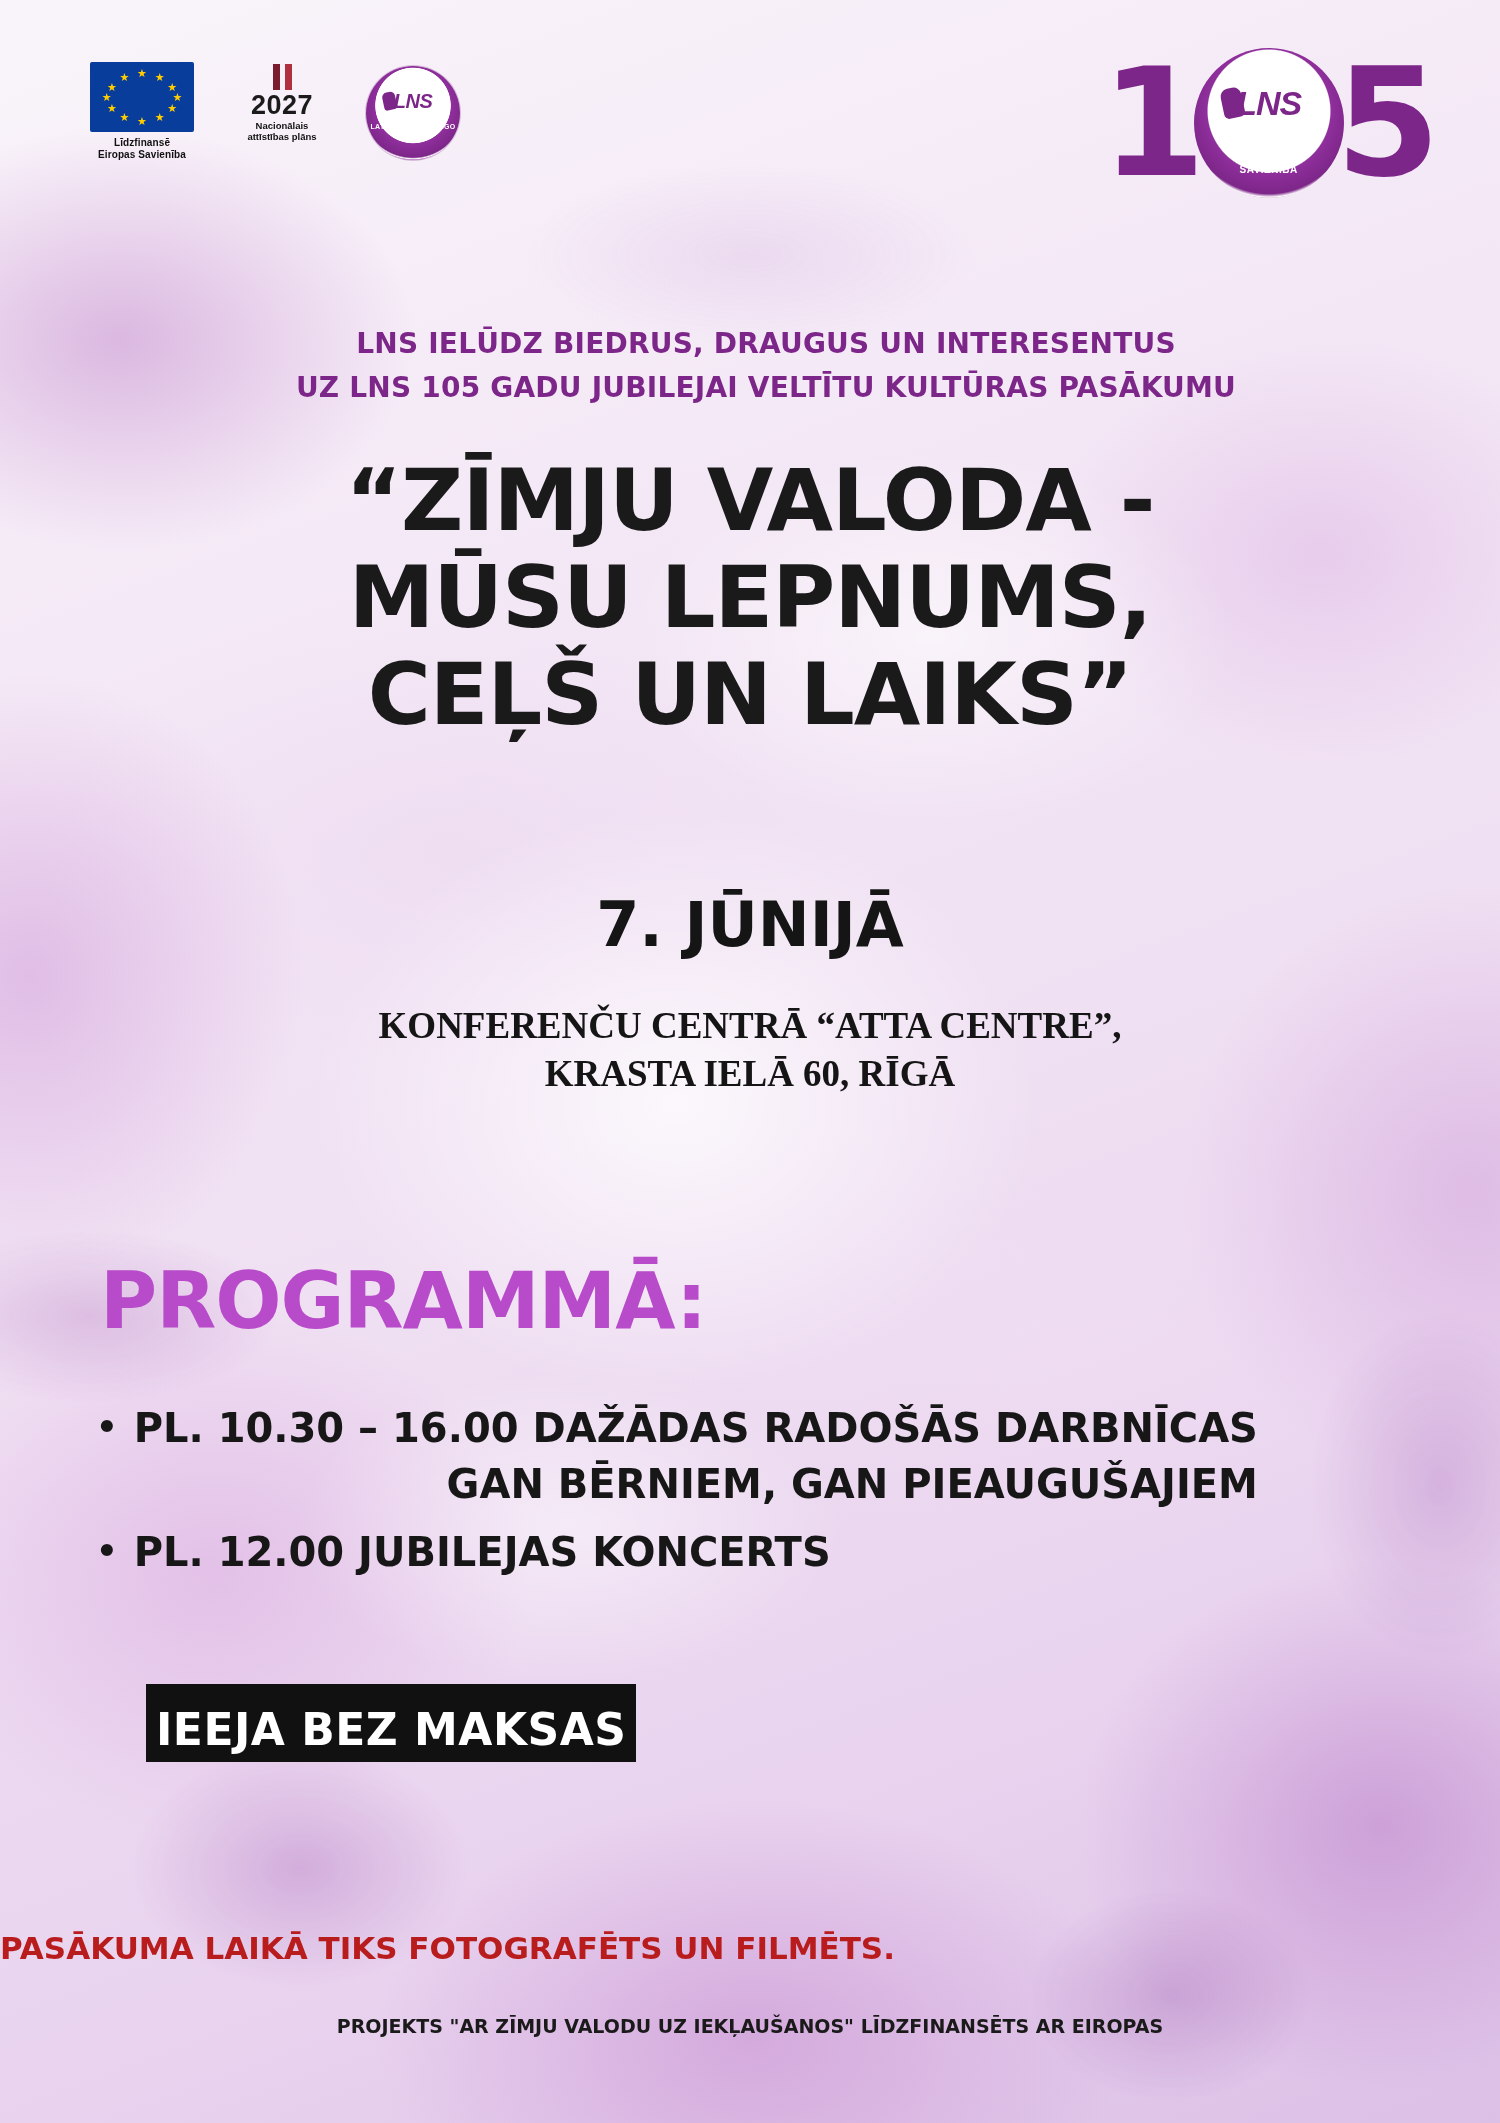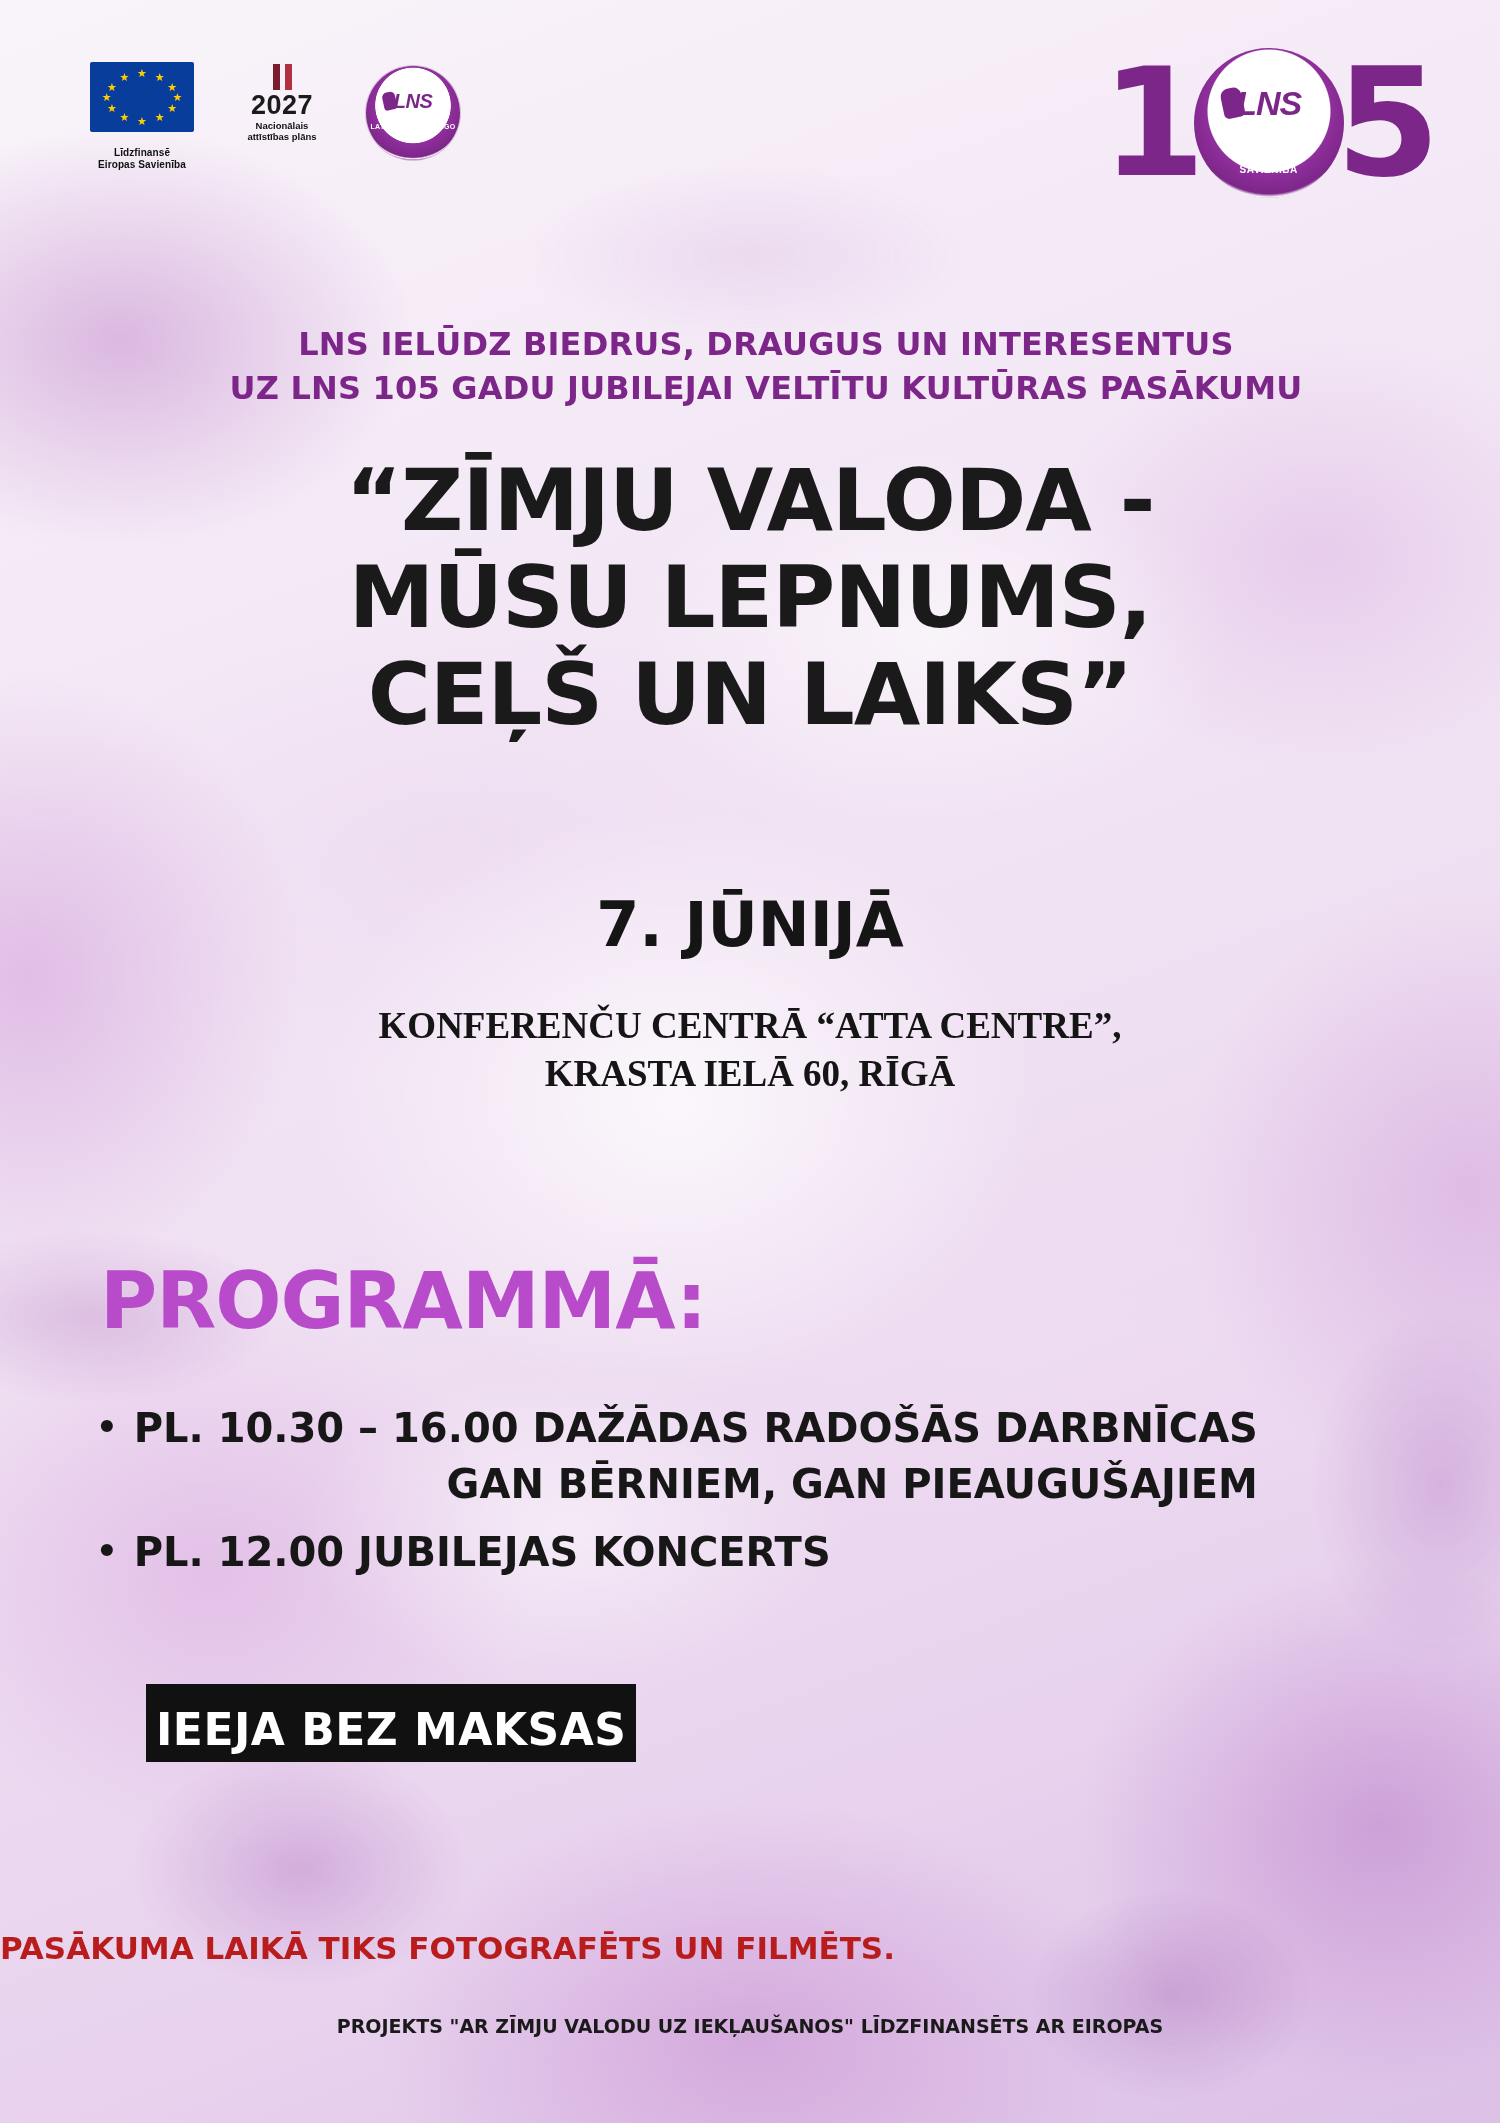--- a/index.html
+++ b/index.html
@@ -90,21 +90,21 @@
     color: #ffcc00;
     font-size: 11px;
     line-height: 11px;
     transform: translate(-50%, -50%);
   }
   .eu-caption {
     font-size: 10px;
     line-height: 12px;
     font-weight: bold;
     color: #111;
-    margin-top: 15px;
+    margin-top: 5px;
     letter-spacing: .1px;
   }
 
   .nap-logo { text-align: center; width: 116px; padding-top: 2px;}
   .nap-bars { display: flex; justify-content: center; gap: 5px; height: 26px; align-items: flex-end;}
   .nap-bars i { display:block; width: 7px; background:#7b1d2e; }
   .nap-bars i:nth-child(1){ height: 26px;}
   .nap-bars i:nth-child(2){ height: 26px; background:#b03040;}
   .nap-year {
     font-size: 27px;
@@ -211,21 +211,21 @@
   .lns-big .rt3 { top: 116px; font-size: 10px;}
 
   
   .invite {
     position: absolute;
     top: 322px;
     left: 0; right: 0;
     text-align: center;
     color: #7d2689;
     font-weight: bold;
-    font-size: 32px;
+    font-size: 28px;
     line-height: 44px;
     letter-spacing: .2px;
     font-family: "DejaVu Sans", sans-serif;
     margin-left: 32px;
   }
 
   .title {
     position: absolute;
     top: 452px;
     left: 0; right: 0;

